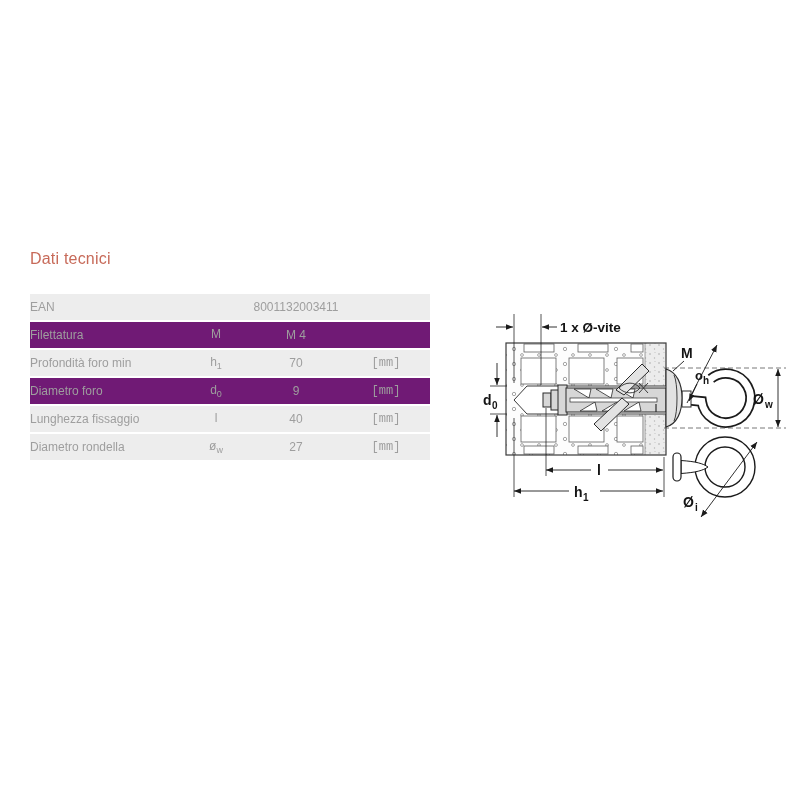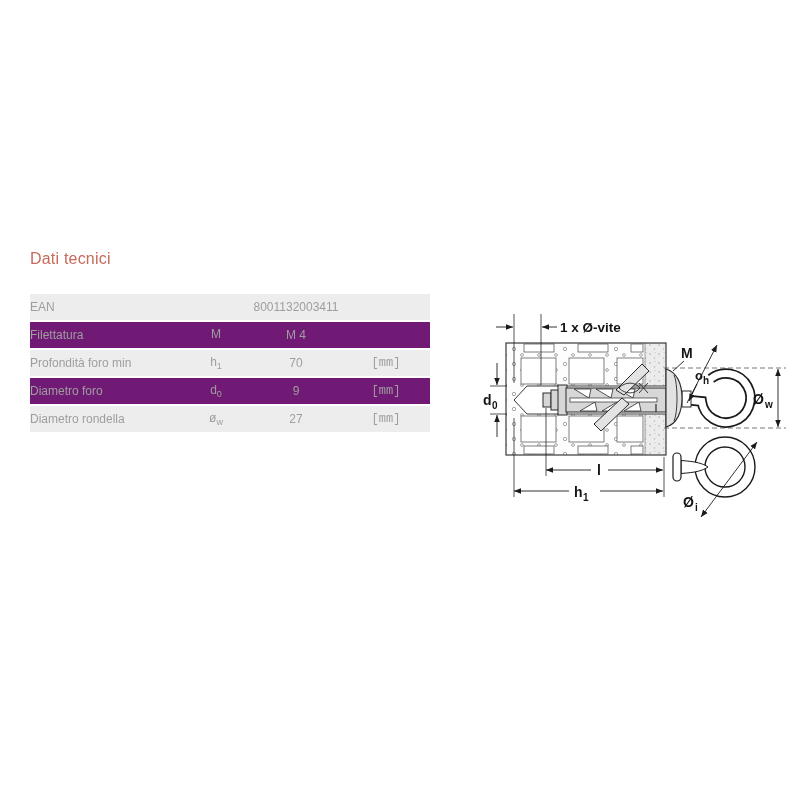--- a/index.html
+++ b/index.html
@@ -55,20 +55,26 @@
     <td class="c-unit"><span class="unit">[mm]</span></td>
   </tr>
 
   <tr class="plain">
     <td class="c-label"><span class="lbl">Diametro foro</span></td>
     <td class="c-sym"><span class="sym">d</span><sub class="symsub">0</sub></td>
     <td class="c-val"><span class="val">9</span></td>
     <td class="c-unit"><span class="unit">[mm]</span></td>
   </tr>
 
+  <tr class="shaded">
+    <td class="c-label"><span class="lbl">Lunghezza fissaggio</span></td>
+    <td class="c-sym"><span class="sym">l</span><sub class="symsub"></sub></td>
+    <td class="c-val"><span class="val">40</span></td>
+    <td class="c-unit"><span class="unit">[mm]</span></td>
+  </tr>
 
 
   <tr class="shaded">
     <td class="c-label"><span class="lbl">Diametro rondella</span></td>
     <td class="c-sym"><span class="sym">ø</span><sub class="symsub">w</sub></td>
     <td class="c-val"><span class="val">27</span></td>
     <td class="c-unit"><span class="unit">[mm]</span></td>
   </tr>
 </tbody>
 </table>

